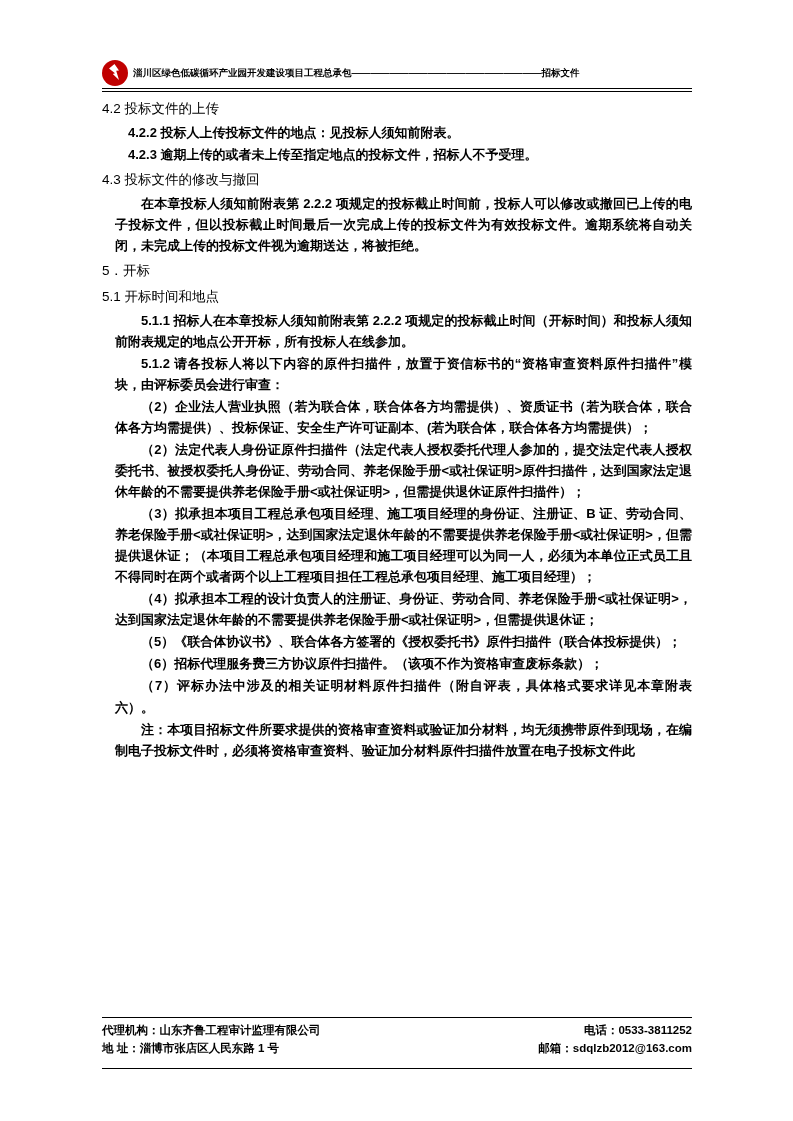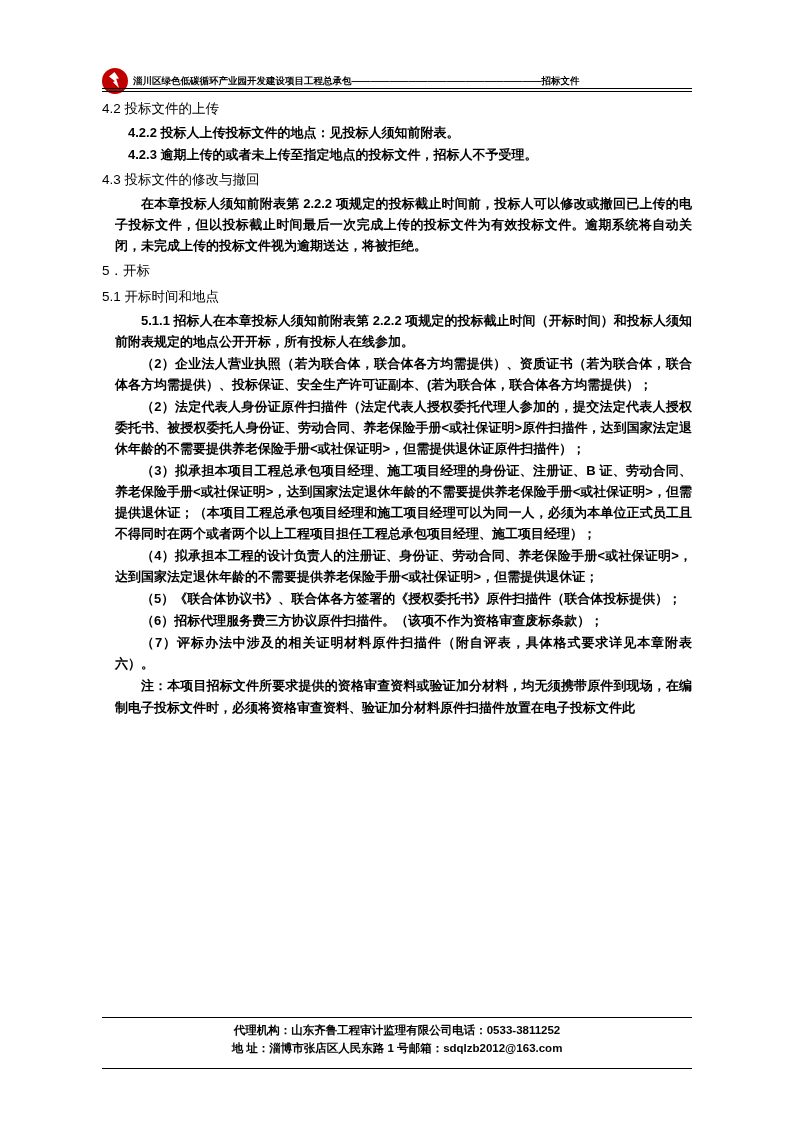--- a/index.html
+++ b/index.html
@@ -20,21 +20,21 @@
     width: 793px;
     height: 1121px;
     box-sizing: border-box;
     padding: 0;
   }
 
   
   .header {
     position: absolute;
     left: 102px;
-    top: 66px;
+    top: 58px;
     width: 590px;
     height: 30px;
     display: flex;
     align-items: center;
   }
   .header-logo {
     width: 26px;
     height: 26px;
     border-radius: 50%;
     background: #c00000;
@@ -123,21 +123,21 @@
     position: absolute;
     left: 102px;
     top: 1022px;
     width: 590px;
     font-size: 11.5px;
     font-weight: bold;
     line-height: 1.55;
   }
   .footer-row {
     display: flex;
-    justify-content: center;
+    justify-content: space-between;
   }
   .footer-left { white-space: nowrap; }
   .footer-right { white-space: nowrap; }
   .footer-rule-bottom {
     position: absolute;
     left: 102px;
     top: 1068px;
     width: 590px;
     border-top: 1.4px solid #000000;
   }
@@ -156,20 +156,21 @@
 
   <div class="content">
     <p class="h-sec first">4.2  投标文件的上传</p>
     <p class="para">4.2.2  投标人上传投标文件的地点：见投标人须知前附表。</p>
     <p class="para">4.2.3  逾期上传的或者未上传至指定地点的投标文件，招标人不予受理。</p>
     <p class="h-sec">4.3 投标文件的修改与撤回</p>
     <p class="para-block">在本章投标人须知前附表第 2.2.2 项规定的投标截止时间前，投标人可以修改或撤回已上传的电子投标文件，但以投标截止时间最后一次完成上传的投标文件为有效投标文件。逾期系统将自动关闭，未完成上传的投标文件视为逾期送达，将被拒绝。</p>
     <p class="h-sec">5．开标</p>
     <p class="h-sec">5.1  开标时间和地点</p>
     <p class="para-block">5.1.1 招标人在本章投标人须知前附表第 2.2.2 项规定的投标截止时间（开标时间）和投标人须知前附表规定的地点公开开标，所有投标人在线参加。</p>
+    <p class="para-block">5.1.2 请各投标人将以下内容的原件扫描件，放置于资信标书的“资格审查资料原件扫描件”模块，由评标委员会进行审查：</p>
     <p class="para-block">（2）企业法人营业执照（若为联合体，联合体各方均需提供）、资质证书（若为联合体，联合体各方均需提供）、投标保证、安全生产许可证副本、(若为联合体，联合体各方均需提供）；</p>
     <p class="para-block">（2）法定代表人身份证原件扫描件（法定代表人授权委托代理人参加的，提交法定代表人授权委托书、被授权委托人身份证、劳动合同、养老保险手册&lt;或社保证明&gt;原件扫描件，达到国家法定退休年龄的不需要提供养老保险手册&lt;或社保证明&gt;，但需提供退休证原件扫描件）；</p>
     <p class="para-block">（3）拟承担本项目工程总承包项目经理、施工项目经理的身份证、注册证、B 证、劳动合同、养老保险手册&lt;或社保证明&gt;，达到国家法定退休年龄的不需要提供养老保险手册&lt;或社保证明&gt;，但需提供退休证；（本项目工程总承包项目经理和施工项目经理可以为同一人，必须为本单位正式员工且不得同时在两个或者两个以上工程项目担任工程总承包项目经理、施工项目经理）；</p>
     <p class="para-block">（4）拟承担本工程的设计负责人的注册证、身份证、劳动合同、养老保险手册&lt;或社保证明&gt;，达到国家法定退休年龄的不需要提供养老保险手册&lt;或社保证明&gt;，但需提供退休证；</p>
     <p class="para-block">（5）《联合体协议书》、联合体各方签署的《授权委托书》原件扫描件（联合体投标提供）；</p>
     <p class="para-block">（6）招标代理服务费三方协议原件扫描件。（该项不作为资格审查废标条款）；</p>
     <p class="para-block">（7）评标办法中涉及的相关证明材料原件扫描件（附自评表，具体格式要求详见本章附表六）。</p>
     <p class="para-block">注：本项目招标文件所要求提供的资格审查资料或验证加分材料，均无须携带原件到现场，在编制电子投标文件时，必须将资格审查资料、验证加分材料原件扫描件放置在电子投标文件此</p>
   </div>
 

